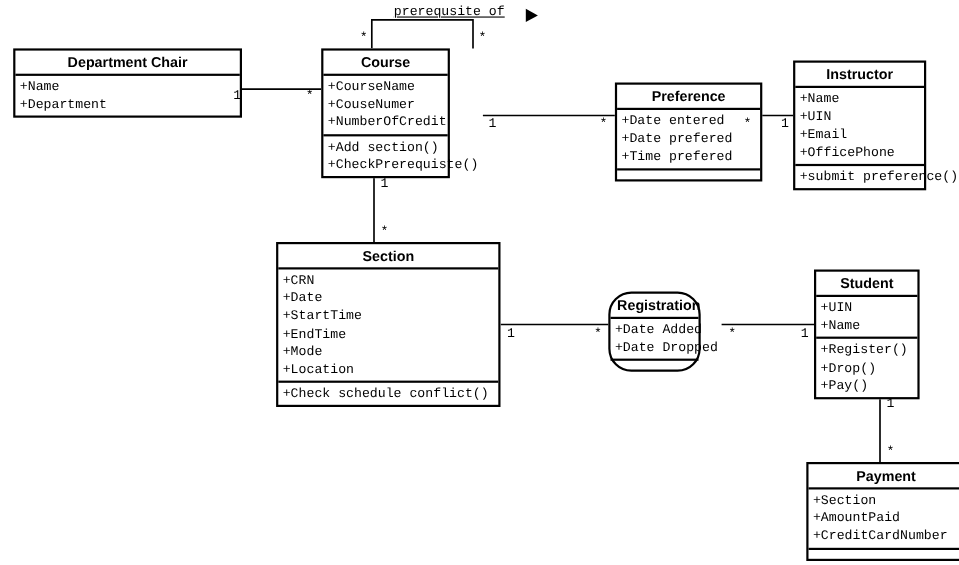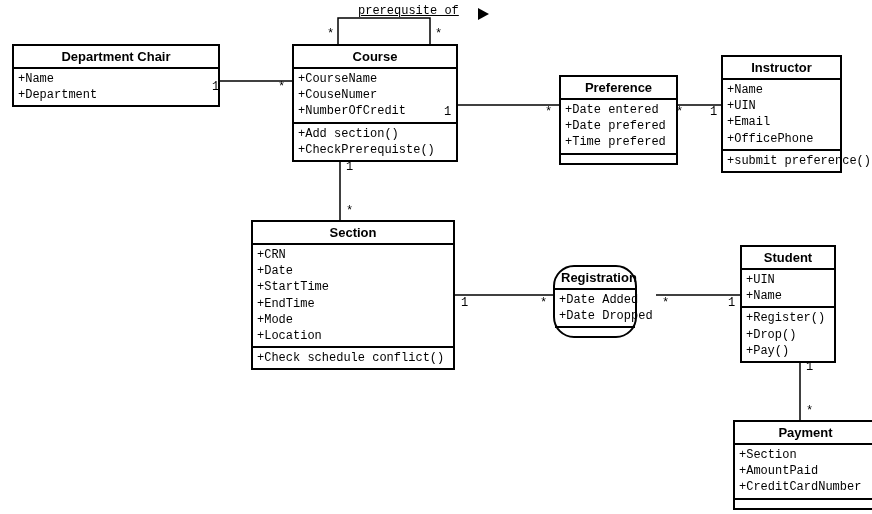--- a/index.html
+++ b/index.html
@@ -70,30 +70,30 @@
 
   <line x1="800" y1="358" x2="800" y2="420" stroke="#000" stroke-width="1.5"></line>
 </svg>
 
 <div class="uml-class" style="left:12px; top:44px; width:208px;">
   <div class="uml-title">Department Chair</div>
   <div class="uml-section"><span>+Name</span>
 <span>+Department</span></div>
 </div>
 
-<div class="uml-class" style="left:292px; top:44px; width:166px;">
+<div class="uml-class" style="left:292px; top:44px; width:117px;">
   <div class="uml-title">Course</div>
   <div class="uml-section"><span>+CourseName</span>
 <span>+CouseNumer</span>
 <span>+NumberOfCredit</span></div>
   <div class="uml-section"><span>+Add section()</span>
 <span>+CheckPrerequiste()</span></div>
 </div>
 
-<div class="uml-class" style="left:559px; top:75px; width:119px;">
+<div class="uml-class" style="left:559px; top:75px; width:134px;">
   <div class="uml-title">Preference</div>
   <div class="uml-section"><span>+Date entered</span>
 <span>+Date prefered</span>
 <span>+Time prefered</span></div>
   <div class="uml-section empty"></div>
 </div>
 
 <div class="uml-class" style="left:721px; top:55px; width:121px;">
   <div class="uml-title">Instructor</div>
   <div class="uml-section"><span>+Name</span>

